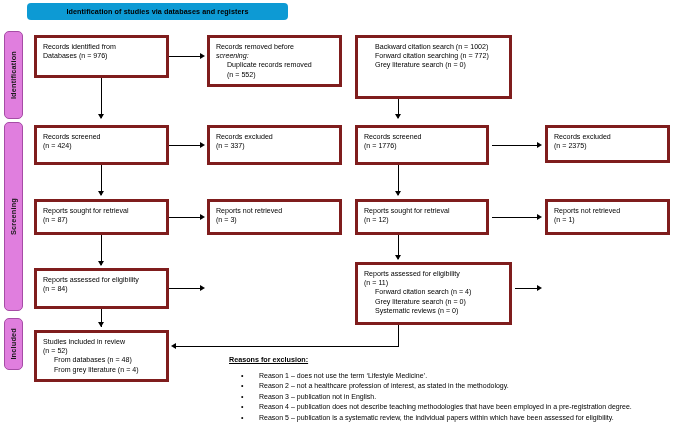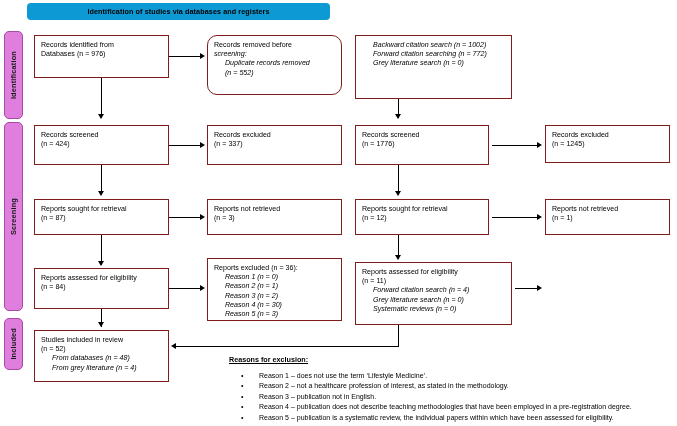--- a/index.html
+++ b/index.html
@@ -45,31 +45,31 @@
     justify-content: center;
   }
   .stage-bar span {
     writing-mode: vertical-rl;
     transform: rotate(180deg);
     white-space: nowrap;
     letter-spacing: 0.15px;
   }
   .node {
     position: absolute;
-    border: 1px solid #7f1d1d;
+    border: 3px solid #7f1d1d;
     background: #ffffff;
     box-sizing: border-box;
     padding: 5px 6px 4px 6px;
     font-size: 7.1px;
     line-height: 1.30;
     color: #000000;
     overflow: hidden;
   }
   .node .ln { white-space: nowrap; }
-  .node .ind { padding-left: 11px; font-style: italic; }
+  .node .ind { padding-left: 11px; }
   .node .it { font-style: italic; }
   .hline {
     position: absolute;
     height: 0;
     border-top: 1px solid #000000;
   }
   .vline {
     position: absolute;
     width: 0;
     border-left: 1px solid #000000;
@@ -122,40 +122,40 @@
     padding-left: 12px;
     box-sizing: border-box;
     font-size: 7px;
   }
 </style>
 </head>
 <body>
 
 <div id="canvas">
 
-  <div class="hdr-bar" style="left:27px; top:3px; width:303px; height:17px;">
+  <div class="hdr-bar" style="left:27px; top:3px; width:261px; height:17px;">
     <span>Identification of studies via databases and registers</span>
   </div>
 
   <div class="stage-bar" style="left:4px; top:31px; width:17px; height:86px;">
     <span>Identification</span>
   </div>
   <div class="stage-bar" style="left:4px; top:122px; width:17px; height:187px;">
     <span>Screening</span>
   </div>
   <div class="stage-bar" style="left:4px; top:318px; width:17px; height:50px;">
     <span>Included</span>
   </div>
 
   <div class="node" style="left:34px; top:35px; width:135px; height:43px;">
       <div class="ln">Records identified from</div>
       <div class="ln">Databases (n = 976)</div>
     </div>
 
-  <div class="node" style="left:207px; top:35px; width:135px; height:60px;border-radius:10px;">
+  <div class="node" style="left:207px; top:35px; width:135px; height:52px;">
       <div class="ln">Records removed before</div>
       <div class="ln it">screening:</div>
       <div class="ln ind">Duplicate records removed</div>
       <div class="ln ind">(n = 552)</div>
     </div>
 
   <div class="hline" style="left:169px; top:56px; width:32px;"></div>
   <div class="arrow-r" style="left:200px; top:53px;"></div>
 
   <div class="vline" style="left:101px; top:78px; height:40px;"></div>
@@ -191,28 +191,20 @@
   <div class="arrow-r" style="left:200px; top:214px;"></div>
 
   <div class="vline" style="left:101px; top:235px; height:30px;"></div>
   <div class="arrow-d" style="left:98px; top:261px;"></div>
 
   <div class="node" style="left:34px; top:268px; width:135px; height:41px;">
       <div class="ln">Reports assessed for eligibility</div>
       <div class="ln">(n = 84)</div>
     </div>
 
-  <div class="node" style="left:207px; top:258px; width:135px; height:63px;">
-      <div class="ln">Reports excluded (n = 36):</div>
-      <div class="ln ind">Reason 1 (n = 0)</div>
-      <div class="ln ind">Reason 2 (n = 1)</div>
-      <div class="ln ind">Reason 3 (n = 2)</div>
-      <div class="ln ind">Reason 4 (n = 30)</div>
-      <div class="ln ind">Reason 5 (n = 3)</div>
-    </div>
 
   <div class="hline" style="left:169px; top:288px; width:32px;"></div>
   <div class="arrow-r" style="left:200px; top:285px;"></div>
 
   <div class="vline" style="left:101px; top:309px; height:18px;"></div>
   <div class="arrow-d" style="left:98px; top:322px;"></div>
 
   <div class="node" style="left:34px; top:330px; width:135px; height:52px;">
       <div class="ln">Studies included in review</div>
       <div class="ln">(n = 52)</div>
@@ -229,21 +221,21 @@
   <div class="vline" style="left:398px; top:99px; height:19px;"></div>
   <div class="arrow-d" style="left:395px; top:114px;"></div>
 
   <div class="node" style="left:355px; top:125px; width:134px; height:40px;">
       <div class="ln">Records screened</div>
       <div class="ln">(n = 1776)</div>
     </div>
 
   <div class="node" style="left:545px; top:125px; width:125px; height:38px;">
       <div class="ln">Records excluded</div>
-      <div class="ln">(n = 1245)</div>
+      <div class="ln">(n = 2375)</div>
     </div>
 
   <div class="hline" style="left:492px; top:145px; width:46px;"></div>
   <div class="arrow-r" style="left:537px; top:142px;"></div>
 
   <div class="vline" style="left:398px; top:165px; height:30px;"></div>
   <div class="arrow-d" style="left:395px; top:191px;"></div>
 
   <div class="node" style="left:355px; top:199px; width:134px; height:36px;">
       <div class="ln">Reports sought for retrieval</div>

